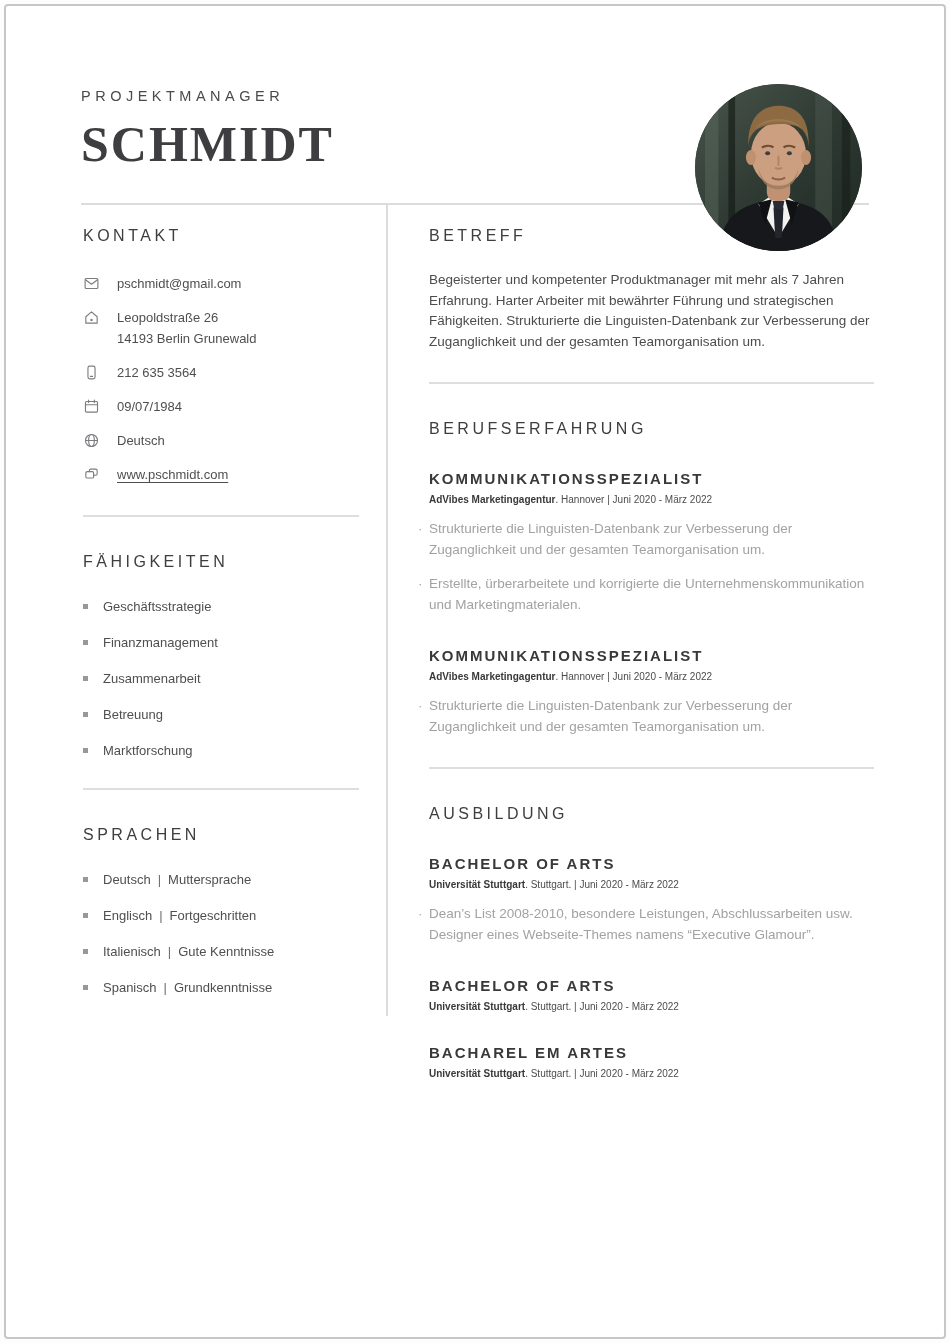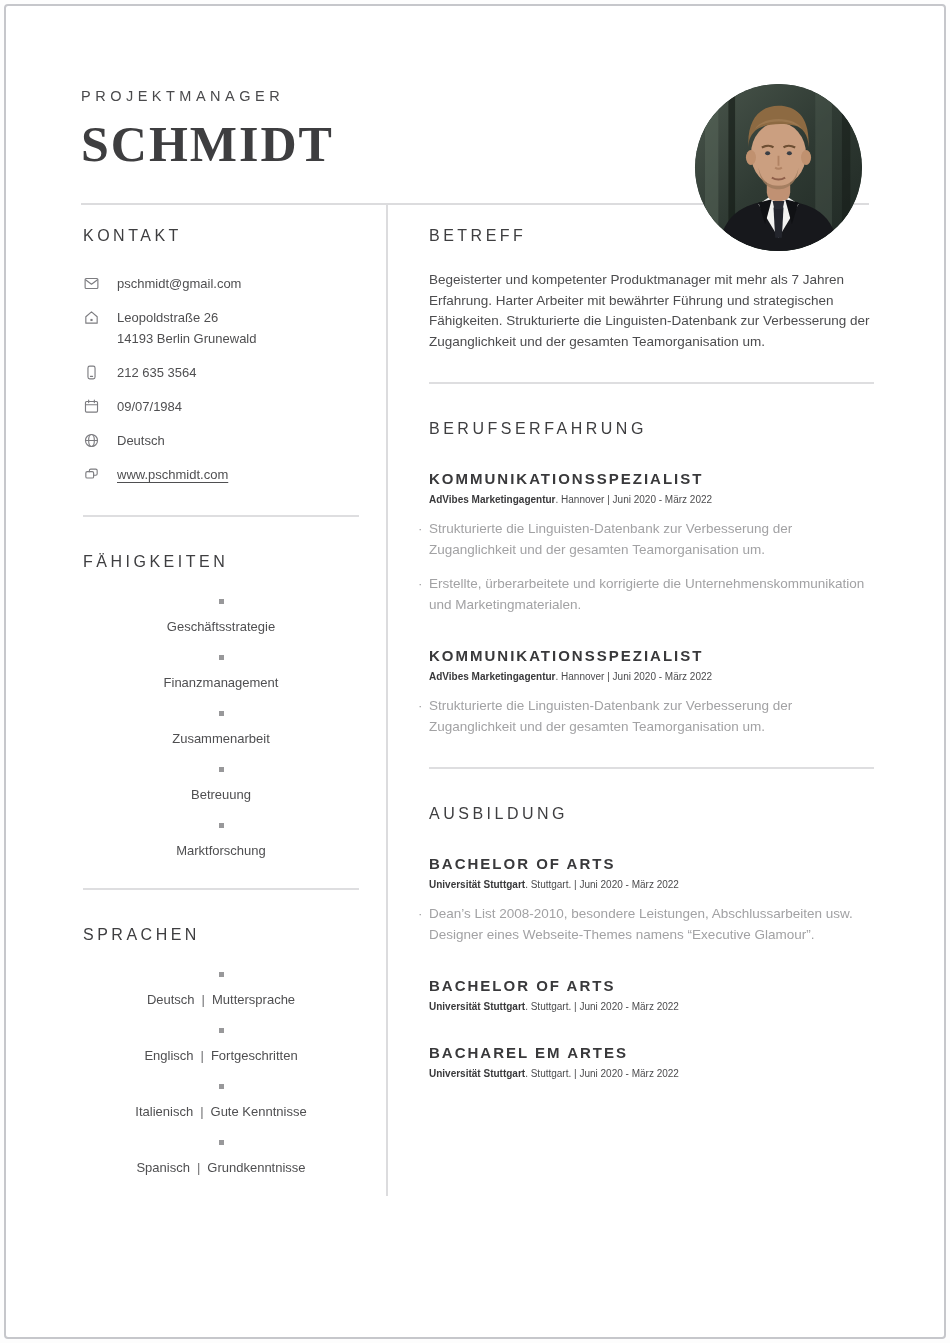--- a/index.html
+++ b/index.html
@@ -42,21 +42,21 @@
   .main-rule{border:none;border-top:2px solid #dedee0;margin:30px 0 0 0;}
   
   .contact-list{margin-top:28px;}
   .contact-item{display:flex;gap:16px;margin-bottom:13px;align-items:flex-start;}
   .contact-item .ci-icon{flex:0 0 18px;height:21px;display:flex;align-items:center;}
   .contact-item svg{width:17px;height:17px;stroke:var(--icon);fill:none;stroke-width:1.6;stroke-linecap:round;stroke-linejoin:round;}
   .contact-text{font-size:13px;line-height:21px;color:#4f4f51;}
   .website-link{text-decoration:underline;text-underline-offset:3px;color:#4f4f51;}
   
   .bullet-list{margin-top:28px;}
-  .bl-row{display:flex;align-items:center;gap:15px;margin-bottom:21px;font-size:13px;color:#4f4f51;flex-direction:column;}
+  .bl-row{display:flex;align-items:center;gap:15px;margin-bottom:21px;font-size:13px;color:#4f4f51;}
   .sq{flex:0 0 5px;width:5px;height:5px;background:#98989a;}
   .lang-sep{margin:0 7px;color:#6e6e70;}
   
   .summary{margin:25px 0 0;font-size:13.5px;line-height:20.5px;color:var(--text-secondary);max-width:445px;}
   .entry{margin-top:32px;}
   .entry-title{font-size:15px;font-weight:700;letter-spacing:2px;color:#39393b;}
   .entry-meta{margin-top:7px;font-size:10px;color:var(--text-secondary);}
   .entry-meta .org{font-weight:700;color:#39393b;}
   .bullets{margin-top:13px;}
   .bullet{position:relative;font-size:13.5px;line-height:21px;color:var(--text-muted);margin-bottom:13px;max-width:445px;}

